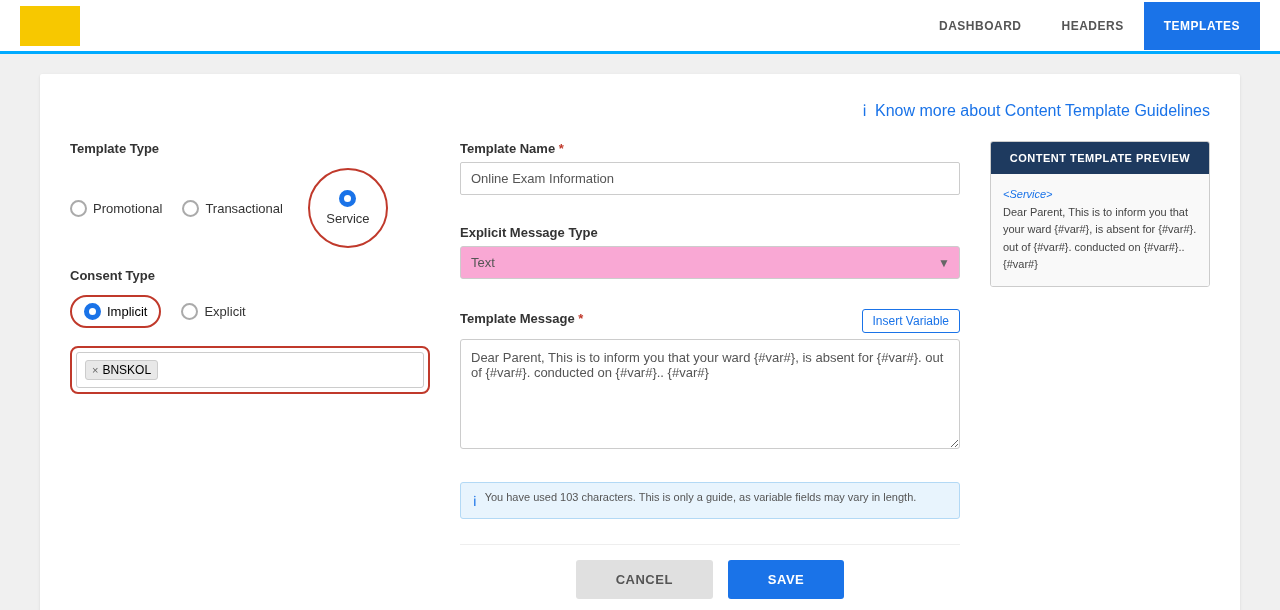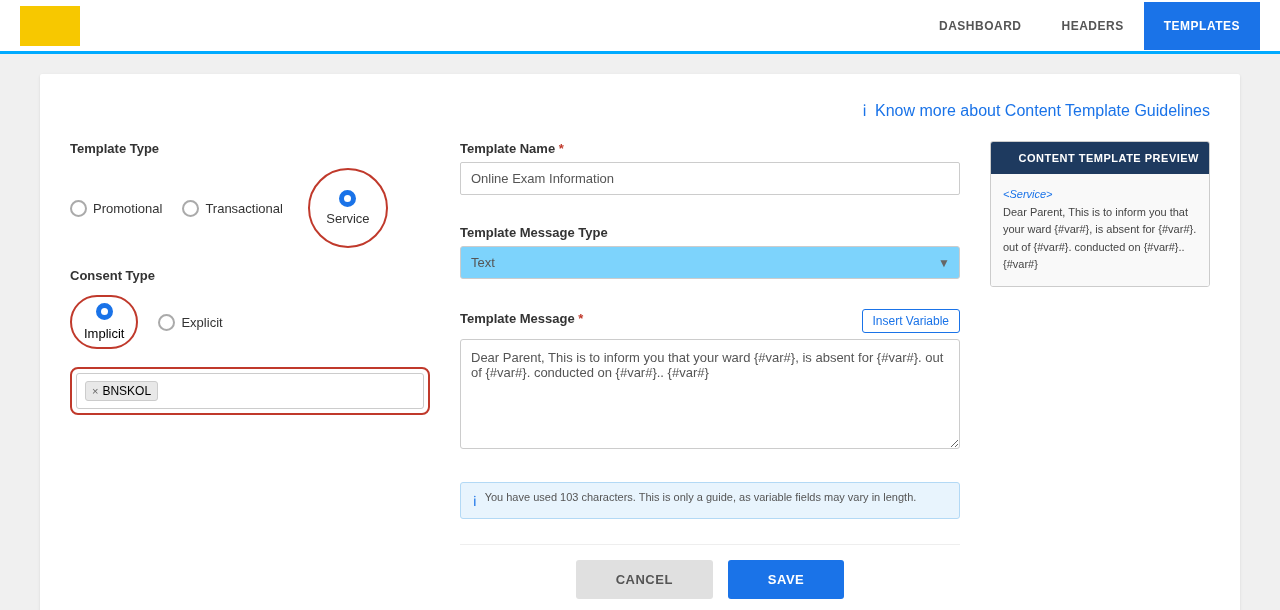--- a/index.html
+++ b/index.html
@@ -180,21 +180,21 @@
     .select-wrapper {
       position: relative;
     }
     .field-select {
       width: 100%;
       border: 1px solid #ccc;
       border-radius: 3px;
       padding: 8px 30px 8px 10px;
       font-size: 13px;
       color: #555;
-      background: #7dd3fc;
+      background: #f9a8d4;
       outline: none;
       appearance: none;
       cursor: pointer;
     }
     .select-arrow {
       position: absolute;
       right: 10px;
       top: 50%;
       transform: translateY(-50%);
       pointer-events: none;
@@ -282,21 +282,21 @@
     }
 
     
     .preview-box {
       border: 1px solid #ccc;
       border-radius: 3px;
     }
     .preview-header {
       background: #1e3a5f;
       color: #fff;
-      text-align: right;
+      text-align: center;
       padding: 10px;
       font-size: 11px;
       font-weight: bold;
       letter-spacing: 0.5px;
       border-radius: 2px 2px 0 0;
     }
     .preview-content {
       background: #f9f9f9;
       padding: 12px;
       font-size: 11px;
@@ -354,21 +354,21 @@
               <div class="radio-circle selected"></div>
               <span style="font-size:13px;color:#333;">Service</span>
             </div>
           </div>
         </div>
 
         
         <div class="section-label">Consent Type</div>
         <div class="radio-group" style="margin-bottom:18px;">
 
-          <div style="border:2.5px solid #c0392b; border-radius:30px; padding:6px 12px; display:inline-flex; align-items:center; gap:6px; cursor:pointer;flex-direction:column;">
+          <div style="border:2.5px solid #c0392b; border-radius:30px; padding:6px 12px; display:inline-flex; align-items:center; gap:6px; cursor:pointer;">
             <div class="radio-circle selected"></div>
             <span>Implicit</span>
           </div>
 
           <div class="radio-option">
             <div class="radio-circle"></div>
             <span>Explicit</span>
           </div>
         </div>
 
@@ -388,21 +388,21 @@
 
         <div class="field-group">
           <div class="field-label">
             <span>Template Name</span>
             <span class="required"> *</span>
           </div>
           <input type="text" class="field-input" value="Online Exam Information" style="">
         </div>
 
         <div class="field-group">
-          <div class="field-label">Template Message Type</div>
+          <div class="field-label">Explicit Message Type</div>
           <div class="select-wrapper">
             <select class="field-select">
               <option>Text</option>
               <option>Image</option>
               <option>Video</option>
               <option>Audio</option>
               <option>Document</option>
             </select>
             <span class="select-arrow">▼</span>
           </div>

